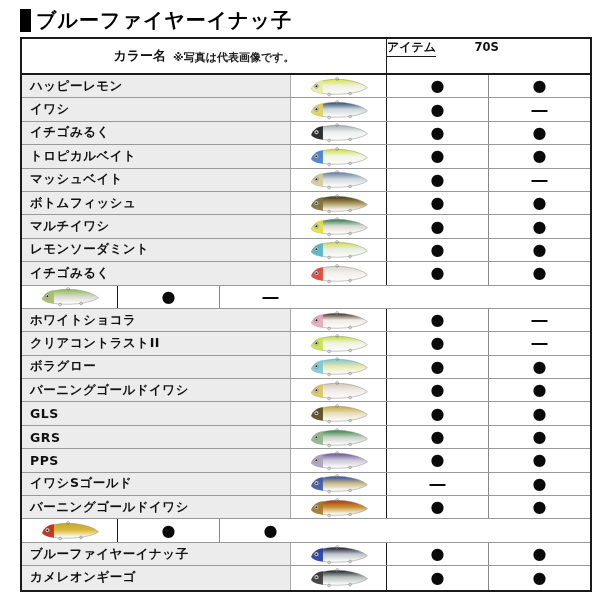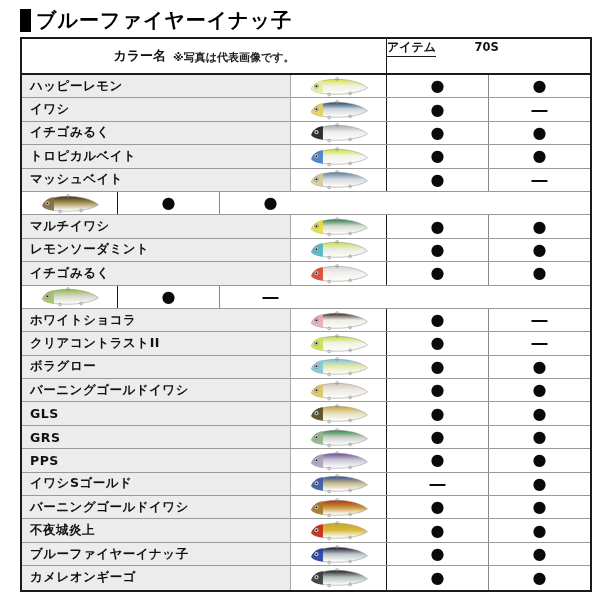--- a/index.html
+++ b/index.html
@@ -208,20 +208,21 @@
         </div>
     <div class="cell cell-57">
           <span class="avail">●</span>
         </div>
     <div class="cell cell-70">
           <span class="avail">―</span>
         </div>
   </div>
 
   <div class="row">
+    <div class="cell cell-name">ボトムフィッシュ</div>
     <div class="cell cell-img">
           <svg width="84" height="21" viewBox="0 0 100 34">
             <defs>
               <linearGradient id="g5" x1="0" y1="0" x2="0" y2="1">
                 <stop offset="0" stop-color="#3e3418"></stop>
                 <stop offset="0.45" stop-color="#a89558"></stop>
                 <stop offset="0.92" stop-color="#fbfbf8"></stop>
               </linearGradient>
             </defs>
             <path d="M5,21 C9,10 26,4.5 52,5.5 C72,6.5 88,12 96,19 C89,25 68,29.5 46,29.5 C26,29.5 9,27 5,21 Z" fill="url(#g5)" stroke="#777" stroke-width="0.7"></path>
@@ -598,21 +599,20 @@
         </div>
     <div class="cell cell-57">
           <span class="avail">●</span>
         </div>
     <div class="cell cell-70">
           <span class="avail">●</span>
         </div>
   </div>
 
   <div class="row">
-    <div class="cell cell-name">不夜城炎上</div>
     <div class="cell cell-img">
           <svg width="84" height="21" viewBox="0 0 100 34">
             <defs>
               <linearGradient id="g19" x1="0" y1="0" x2="0" y2="1">
                 <stop offset="0" stop-color="#c8a828"></stop>
                 <stop offset="0.45" stop-color="#d8b838"></stop>
                 <stop offset="0.92" stop-color="#fbfbf8"></stop>
               </linearGradient>
             </defs>
             <path d="M5,21 C9,10 26,4.5 52,5.5 C72,6.5 88,12 96,19 C89,25 68,29.5 46,29.5 C26,29.5 9,27 5,21 Z" fill="url(#g19)" stroke="#777" stroke-width="0.7"></path>

